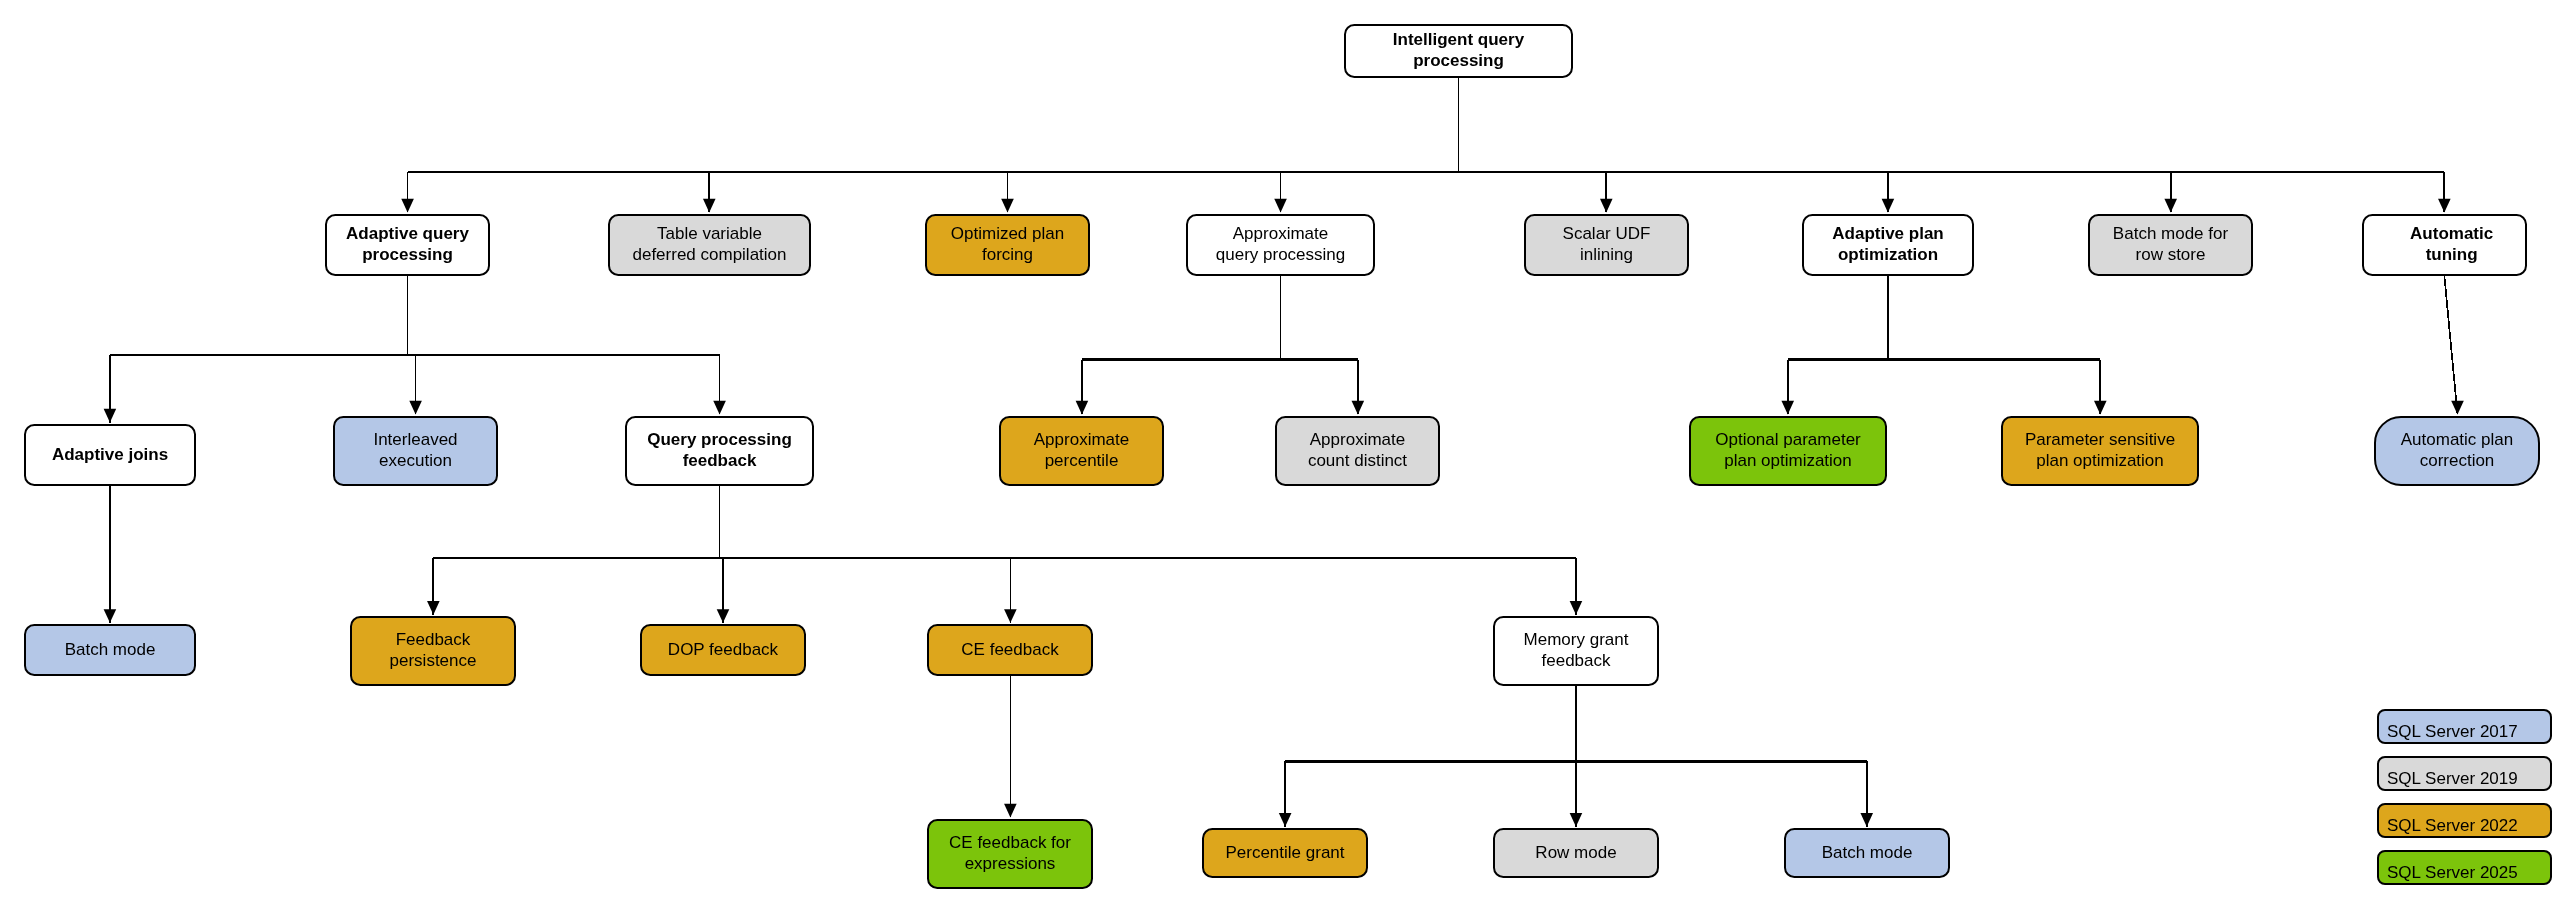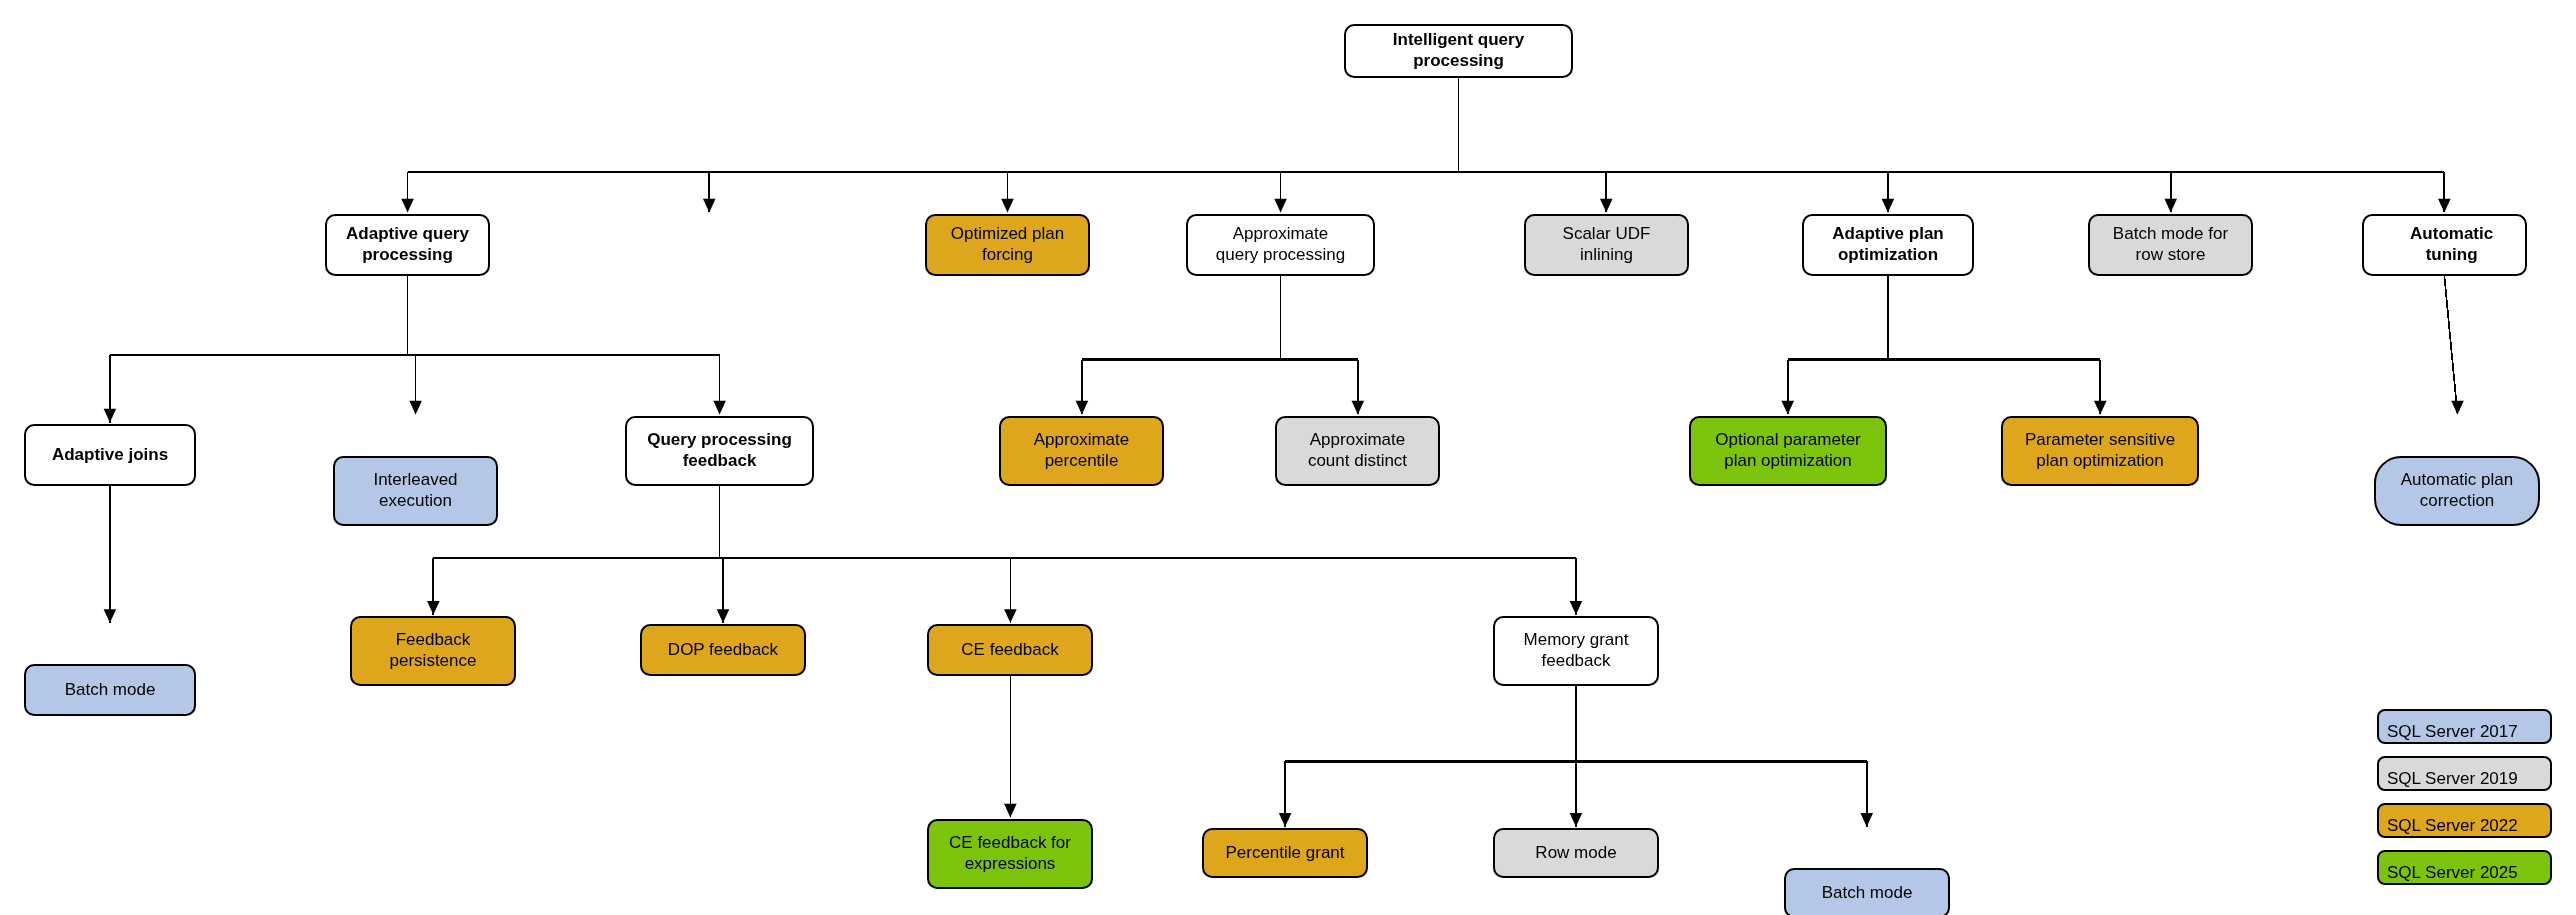--- a/index.html
+++ b/index.html
@@ -33,21 +33,21 @@
     align-items: center;
     justify-content: center;
     text-align: center;
     line-height: 1.22;
     color: #000000;
     font-size: 17px;
     padding: 2.3px 5.7px;
     white-space: pre-line;
   }
   .node.bold { font-weight: bold; }
-  .node.blue { background: #b4c7e7; margin-top: 40px; }
+  .node.blue { background: #b4c7e7; }
   .node.gray { background: #d9d9d9; }
   .node.gold { background: #dda61c; }
   .node.green { background: #7cc40b; }
   .node.white { background: #ffffff; }
 
   .legend-item {
     position: absolute;
     box-sizing: border-box;
     border: 2px solid #000000;
     border-radius: 8px;
@@ -125,20 +125,22 @@
       <path d="M 2234 1420 L 2245 1444 L 2256 1420 Z" fill="#000000"></path>
       <line x1="2753" y1="1330" x2="2753" y2="1444" stroke="#000000" stroke-width="3" shape-rendering="crispEdges"></line>
       <path d="M 2742 1420 L 2753 1444 L 2764 1420 Z" fill="#000000"></path>
       <line x1="3261" y1="1330" x2="3261" y2="1444" stroke="#000000" stroke-width="3" shape-rendering="crispEdges"></line>
       <path d="M 3250 1420 L 3261 1444 L 3272 1420 Z" fill="#000000"></path>
     </svg>
 <div class="node white bold" style="left: 1344px; top: 24px; width: 229px; height: 54px;"><span>Intelligent query
 processing</span></div>
     <div class="node white bold" style="left: 325px; top: 214px; width: 165px; height: 62px;"><span>Adaptive query
 processing</span></div>
+    <div class="node gray" style="left: 608px; top: 214px; width: 203px; height: 62px;"><span>Table variable
+deferred compilation</span></div>
     <div class="node gold" style="left: 925px; top: 214px; width: 165px; height: 62px;"><span>Optimized plan
 forcing</span></div>
     <div class="node white" style="left: 1186px; top: 214px; width: 189px; height: 62px;"><span>Approximate
 query processing</span></div>
     <div class="node gray" style="left: 1524px; top: 214px; width: 165px; height: 62px;"><span>Scalar UDF
 inlining</span></div>
     <div class="node white bold" style="left: 1802px; top: 214px; width: 172px; height: 62px;"><span>Adaptive plan
 optimization</span></div>
     <div class="node gray" style="left: 2088px; top: 214px; width: 165px; height: 62px;"><span>Batch mode for
 row store</span></div>

